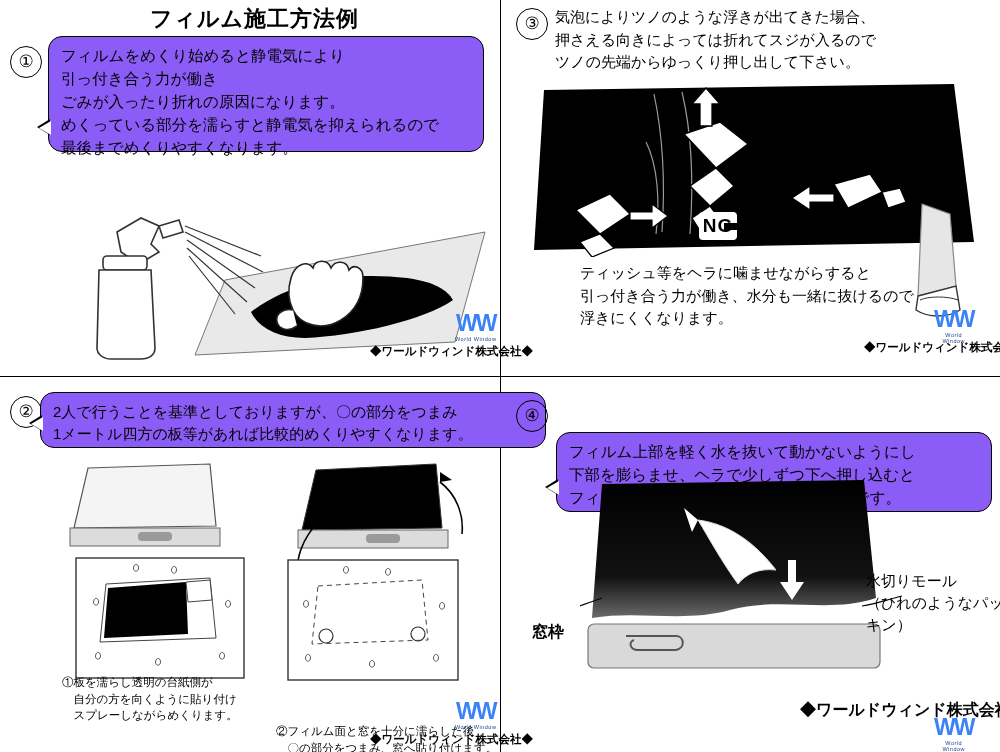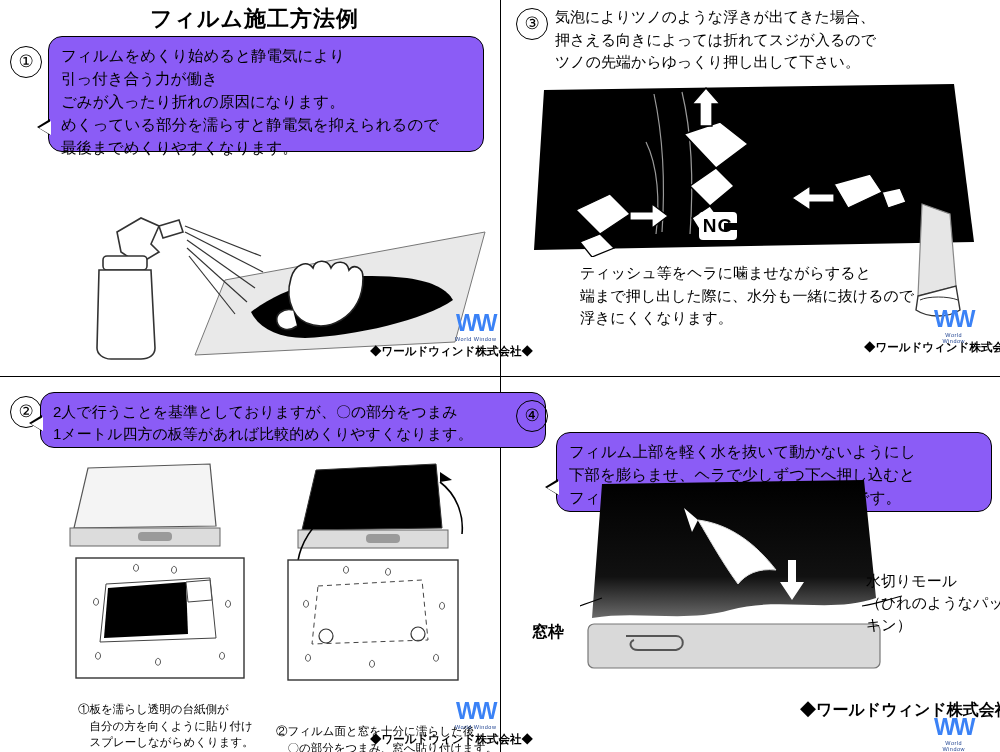--- a/index.html
+++ b/index.html
@@ -160,21 +160,21 @@
     <path d="M0,7 L14,7 L14,0 L26,11 L14,21 L14,14 L0,14 Z" fill="#000"></path>
   </svg>
 
   <svg class="abs" style="left:900px;top:200px;" width="80" height="120" viewBox="0 0 80 120">
     <path d="M22,4 L50,14 L56,86 L18,96 Z" fill="#e6e6e6" stroke="#888" stroke-width="1.2"></path>
     <path d="M18,96 L56,86 L60,110 C48,118 28,118 16,110 Z" fill="#fff" stroke="#333" stroke-width="1.4"></path>
     <path d="M20,100 C28,96 48,96 58,100" stroke="#333" stroke-width="1" fill="none"></path>
   </svg>
 
   <div class="plain-text" style="left:580px;top:262px;width:420px;">ティッシュ等をヘラに噛ませながらすると
-端まで押し出した際に、水分も一緒に抜けるので
+引っ付き合う力が働き、水分も一緒に抜けるので
 浮きにくくなります。</div>
 
   <div class="logo" style="left:934px;top:308px;">
     <div class="ww">WW</div>
     <div class="sub">World Window</div>
   </div>
   <div class="company" style="left:864px;top:340px;">◆ワールドウィンド株式会社◆</div>
 
   <div class="circ-num" style="left:10px;top:396px;">②</div>
   <div class="bubble tail-left" style="left:40px;top:392px;width:506px;height:56px;font-size:15px;">2人で行うことを基準としておりますが、〇の部分をつまみ
@@ -196,21 +196,21 @@
       <path d="M74,104 C76,100 80,104 78,108 C76,111 72,108 74,104 Z"></path>
       <path d="M112,106 C114,102 118,106 116,110 C114,113 110,110 112,106 Z"></path>
       <path d="M34,138 C36,134 40,138 38,142 C36,145 32,142 34,138 Z"></path>
       <path d="M166,140 C168,136 172,140 170,144 C168,147 164,144 166,140 Z"></path>
       <path d="M36,192 C38,188 42,192 40,196 C38,199 34,196 36,192 Z"></path>
       <path d="M96,198 C98,194 102,198 100,202 C98,205 94,202 96,198 Z"></path>
       <path d="M160,192 C162,188 166,192 164,196 C162,199 158,196 160,192 Z"></path>
     </g>
   </svg>
 
-  <div class="small-text" style="left:78px;top:674px;width:210px;margin-top:27px;">①板を濡らし透明の台紙側が
+  <div class="small-text" style="left:62px;top:674px;width:210px;">①板を濡らし透明の台紙側が
 　自分の方を向くように貼り付け
 　スプレーしながらめくります。</div>
 
   <svg class="abs" style="left:270px;top:452px;" width="220" height="230" viewBox="0 0 220 230">
 
     <polygon points="46,18 166,12 172,76 32,78" fill="#000" stroke="#333" stroke-width="1"></polygon>
     <rect x="28" y="78" width="150" height="18" fill="#dcdcdc" stroke="#666" stroke-width="1"></rect>
     <rect x="96" y="82" width="34" height="9" rx="4" fill="#9a9a9a"></rect>
 
     <path d="M28,126 C22,86 60,46 112,38" fill="none" stroke="#000" stroke-width="1.6"></path>

